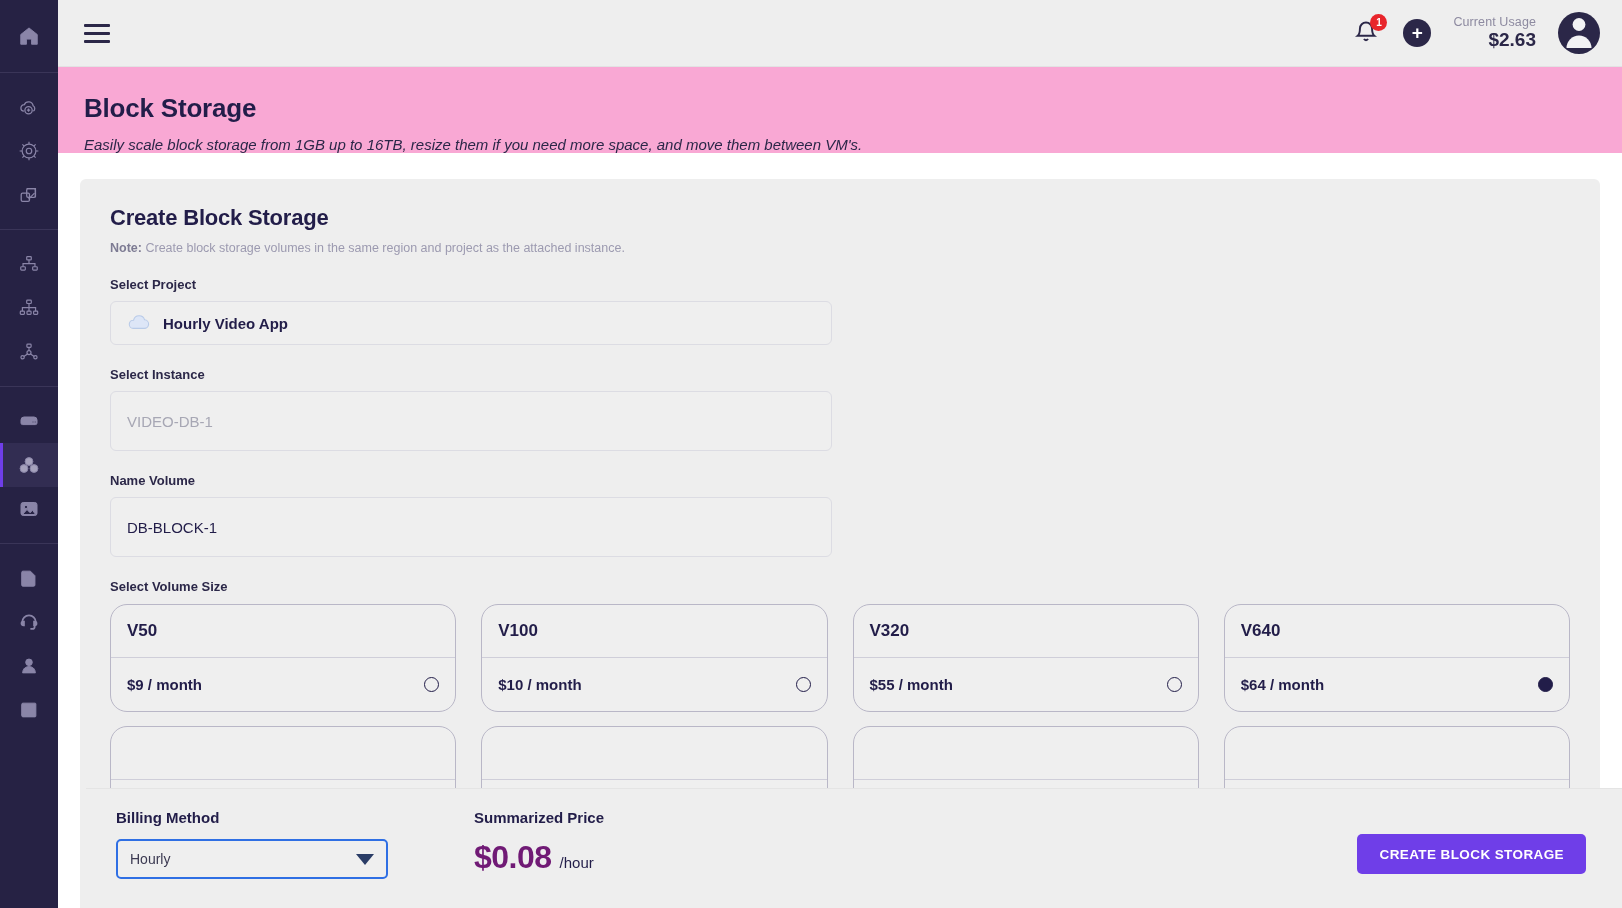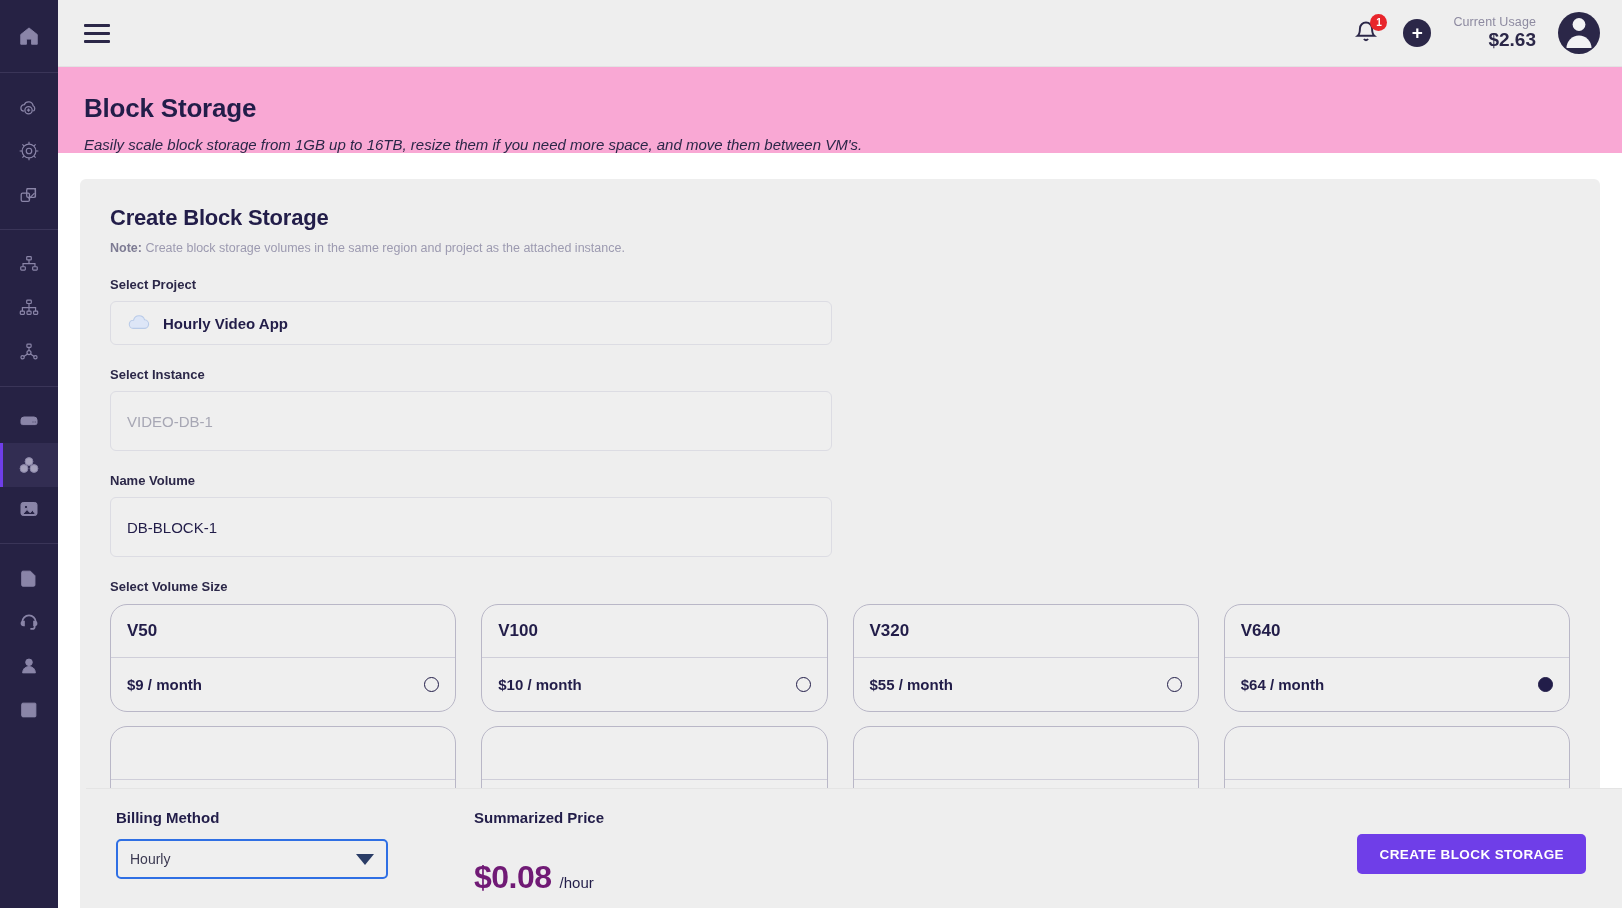--- a/index.html
+++ b/index.html
@@ -187,21 +187,21 @@
     cursor:pointer;
     gap:36px;
   }
   .select-val { flex:1 1 auto; }
   .caret {
     width:0;height:0;
     border-left: 9px solid transparent;
     border-right: 9px solid transparent;
     border-top: 11px solid #2a3c66;
   }
-  .price-col { margin-left: 86px; gap: 20px; }
+  .price-col { margin-left: 86px; }
   .price-row { display:flex; align-items: baseline; gap: 8px; }
   .price-big { font-size: 32px; font-weight: 800; color:#701a75; letter-spacing:-.5px; }
   .price-unit { font-size: 15px; color:#221d49; }
   .cta {
     margin-left: auto;
     margin-top: 25px;
     background:#6f3ee8; color:#fff;
     border: none; border-radius: 5px;
     height: 40px; padding: 0 22px;
     font-size: 13.5px; font-weight: 800; letter-spacing: .4px;

